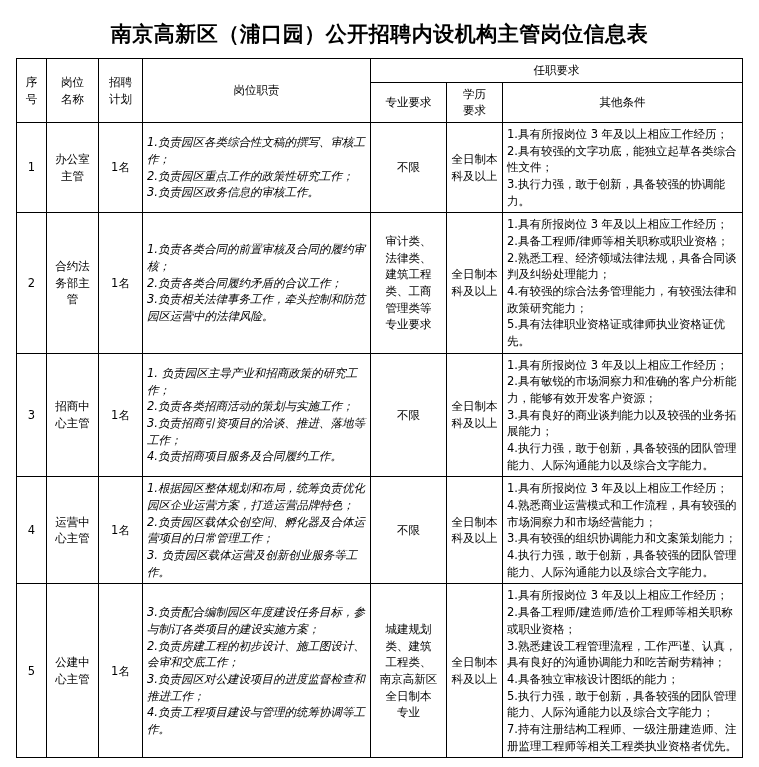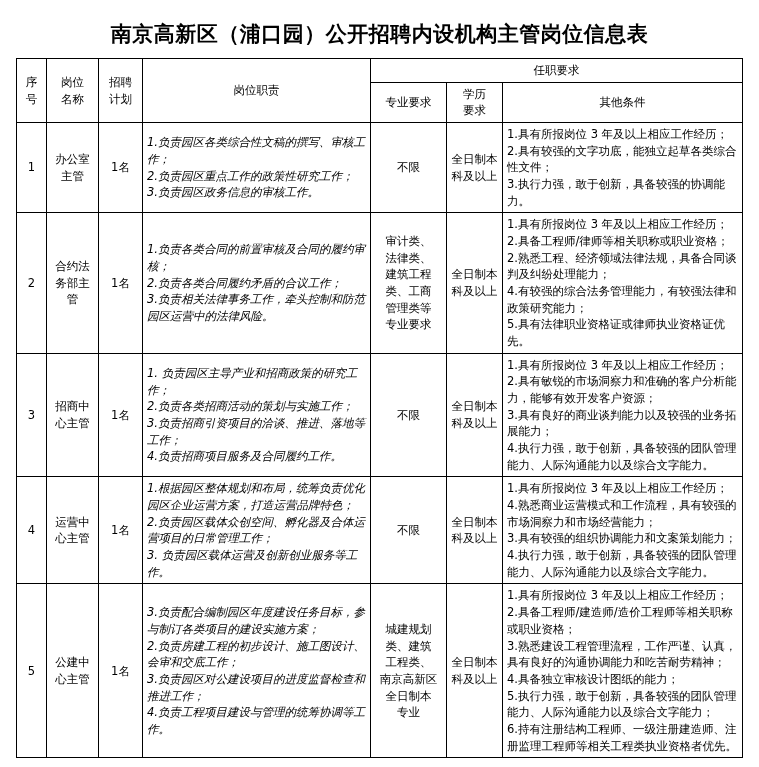--- a/index.html
+++ b/index.html
@@ -360,20 +360,20 @@
               <div>科及以上</div>
             </div>
           </td>
           <td class="cell-body">
             <div class="linelist">
               <div>1.具有所报岗位 3 年及以上相应工作经历；</div>
               <div>2.具备工程师/建造师/造价工程师等相关职称或职业资格；</div>
               <div>3.熟悉建设工程管理流程，工作严谨、认真，具有良好的沟通协调能力和吃苦耐劳精神；</div>
               <div>4.具备独立审核设计图纸的能力；</div>
               <div>5.执行力强，敢于创新，具备较强的团队管理能力、人际沟通能力以及综合文字能力；</div>
-              <div>6.持有注册结构工程师、一级注册建造师、注册监理工程师等相关工程类执业资格者优先。</div>
+              <div>7.持有注册结构工程师、一级注册建造师、注册监理工程师等相关工程类执业资格者优先。</div>
             </div>
           </td>
         </tr>
       </tbody>
   </table>
 
 </div>
 
 </body></html>

